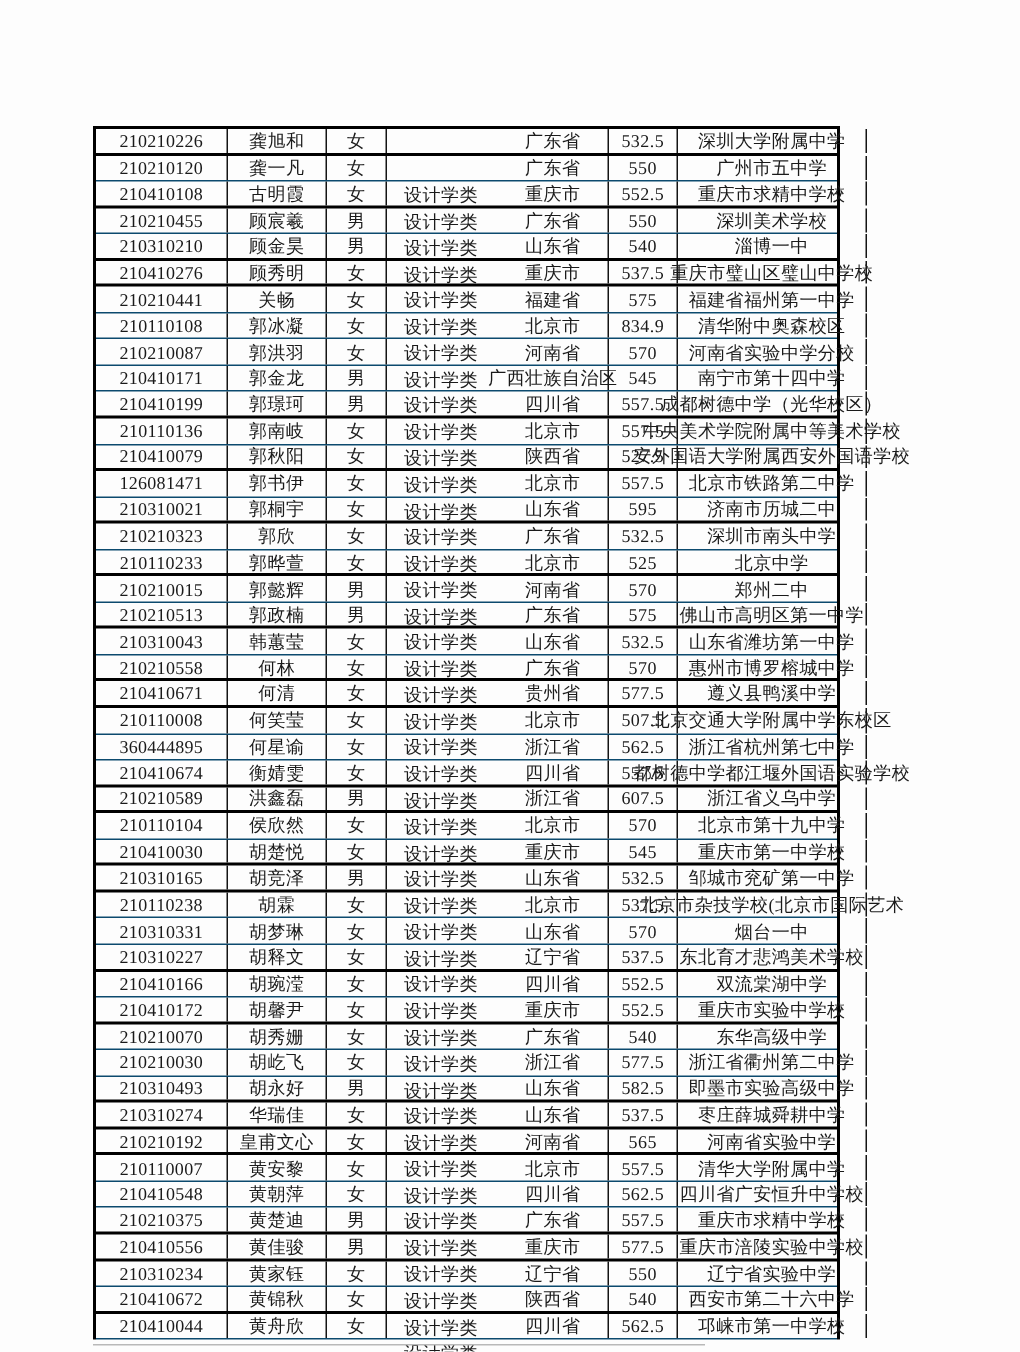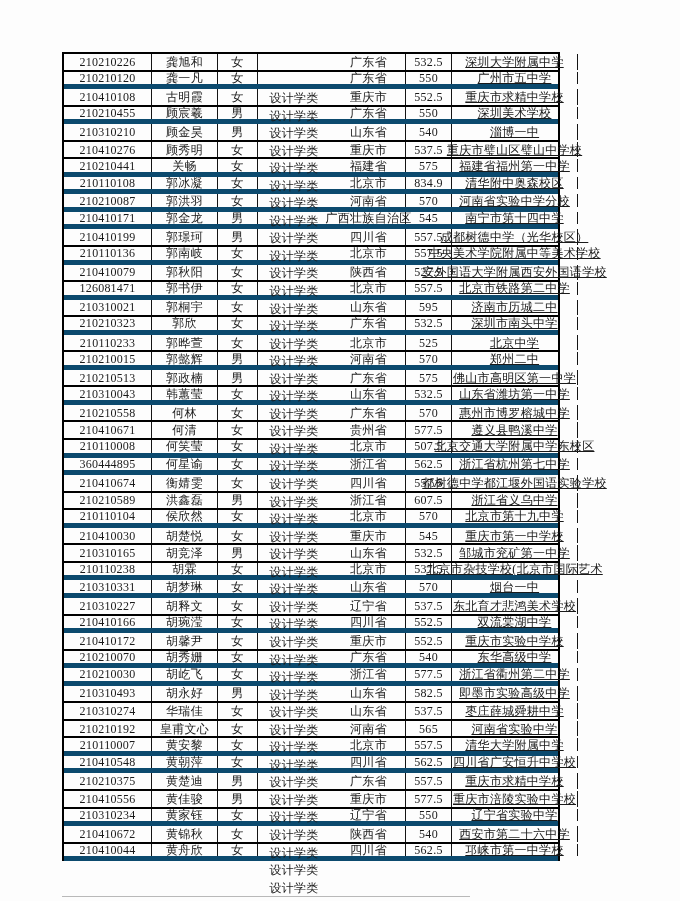--- a/index.html
+++ b/index.html
@@ -15,33 +15,33 @@
     color: #1a1a1a;
     overflow: hidden;
   }
   .page {
     position: absolute;
     inset: 0;
   }
   .admission-table {
     position: absolute;
     left: 62px;
-    top: 52px;
+    top: 84px;
     width: 498px;
     box-sizing: border-box;
     border-top: 2px solid #000;
     border-left: 2px solid #000;
     border-right: 2px solid #000;
     background: #fdfdfd;
   }
   .row {
     display: flex;
     height: 17.56px;
     box-sizing: border-box;
-    border-bottom: 5px solid #0c4a6e;
+    border-bottom: 1px solid #0c4a6e;
   }
   .row.thick {
     border-bottom-width: 2px;
     border-bottom-color: #000;
   }
   .cell {
     box-sizing: border-box;
     flex: none;
     display: flex;
     align-items: center;
@@ -52,21 +52,21 @@
     overflow: visible;
     border-right: 1px solid #141414;
     letter-spacing: 0.3px;
   }
   .c-id       { width: 88px; letter-spacing: 0.2px; }
   .c-name     { width: 66px; }
   .c-gender   { width: 40px; }
   .c-category { width: 74px; border-right-width: 2px; border-right-color: #000; margin-top: 44px; }
   .c-province { width: 74px; }
   .c-score    { width: 46px; }
-  .c-school   { width: 126px; text-decoration: underline; }
+  .c-school   { width: 126px; }
   .c-blank    { width: 44px; border-right: none; }
   .next-page-line {
     position: absolute;
     left: 62px;
     top: 896px;
     width: 408px;
     height: 1px;
     background: #b9b9b9;
   }
 </style>

